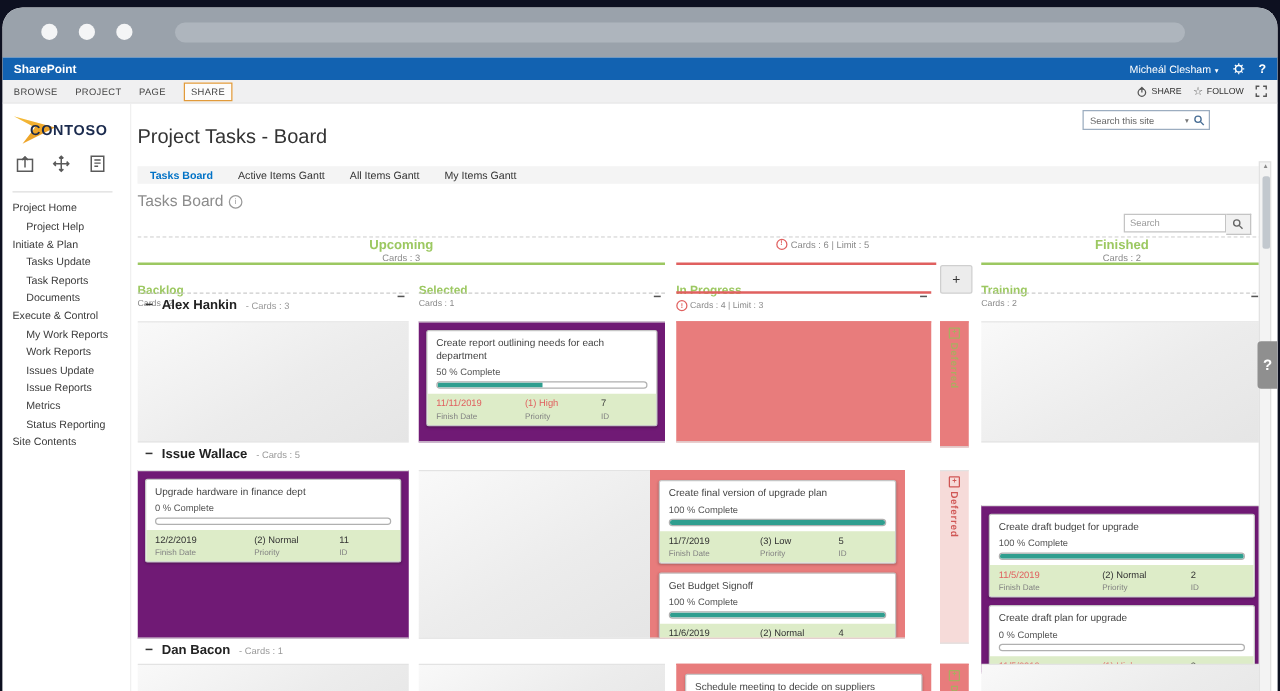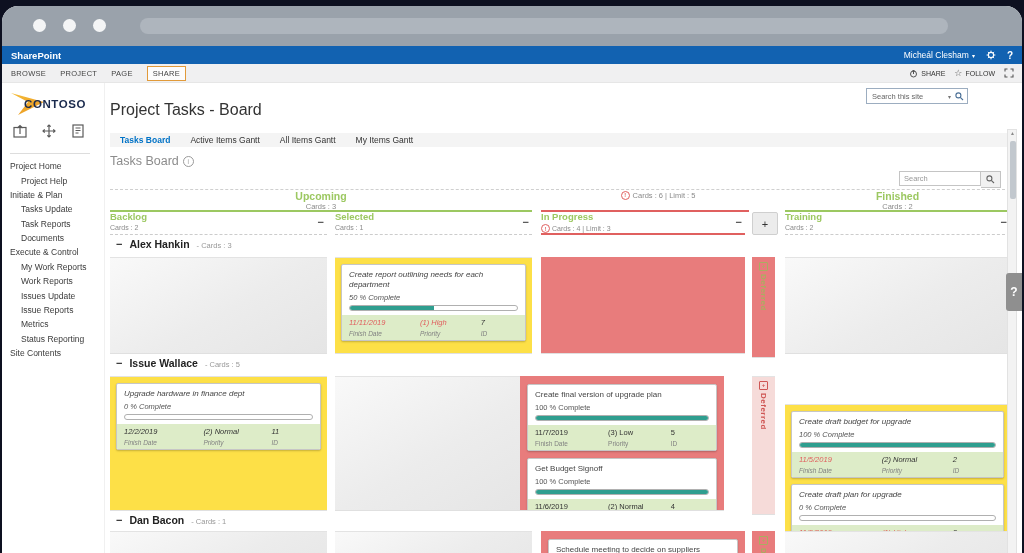--- a/index.html
+++ b/index.html
@@ -62,35 +62,35 @@
   .board{position:absolute;left:108px;top:106px;width:900px;height:365px;overflow:hidden;}
   .board::before{content:"";position:absolute;left:0;width:100%;top:0;border-top:1px dashed #cfcfcf;}
   .sec{position:absolute;text-align:center;}
   .sec-name{font-size:10.5px;font-weight:bold;color:var(--green,#9cc861);line-height:11px;}
   .sec-count{font-size:7.5px;color:#8a8a8a;display:flex;justify-content:center;align-items:flex-end;gap:3px;line-height:9px;}
   .sec-line{position:absolute;height:2px;}
   .sec-line.green{background:var(--green,#9cc861);}
   .sec-line.red{background:var(--red,#e0605f);}
   .alert-ic{width:7px;height:7px;border:1px solid var(--red,#e0605f);border-radius:50%;color:var(--red,#e0605f);
     font-size:5.5px;font-weight:bold;display:inline-flex;align-items:center;justify-content:center;flex:0 0 auto;}
-  .col-hdr{position:absolute;height:22px;}
+  .col-hdr{position:absolute;height:22px;margin-top:16px;}
   .col-name{font-size:9.5px;font-weight:bold;color:var(--green,#9cc861);line-height:10px;}
   .col-count{font-size:7px;color:#8a8a8a;margin-top:2px;display:flex;align-items:center;gap:2px;}
   .col-minus{position:absolute;right:3px;top:5px;font-size:11px;font-weight:bold;color:#555;cursor:pointer;line-height:10px;}
   .col-rule{position:absolute;border-top:1px dashed #ccc;}
   .col-rule.solid{border-top:2px solid var(--red,#e0605f);}
   .plus-btn{position:absolute;background:#ececec;border:1px solid #cfcfcf;border-radius:2px;font-size:11px;
     color:#333;display:flex;align-items:center;justify-content:center;cursor:pointer;}
   .lane-hdr{position:absolute;display:flex;align-items:baseline;gap:7px;}
   .lane-minus{font-size:11px;font-weight:bold;color:#333;cursor:pointer;}
   .lane-name{font-size:10.5px;font-weight:bold;color:#222;}
   .lane-count{font-size:7.5px;color:#999;}
   .cell{position:absolute;overflow:hidden;border-top:1px solid #e3e3e3;border-bottom:1px solid #e0e0e0;}
   .cell.empty{background:linear-gradient(150deg,#f9f9f9 0%,#ececec 55%,#e5e5e5 100%);}
-  .cell.filled{background:#fde047;font-style:italic;}
+  .cell.filled{background:#701a75;}
   .cell.red{background:var(--cell-red,#e87c7c);border-top-color:var(--cell-red,#e87c7c);}
   .strip-red{background:var(--cell-red,#e87c7c);color:#a9ae60;border-top-color:var(--cell-red,#e87c7c);}
   .strip-light{background:var(--strip-light,#f6dbd9);color:#cf5654;}
   .strip-red,.strip-light{display:flex;flex-direction:column;align-items:center;padding-top:4px;gap:3px;cursor:pointer;}
   .strip-ic{width:7px;height:7px;border:1px solid currentColor;border-radius:1px;font-size:6px;line-height:6px;
     text-align:center;font-weight:bold;}
   .strip-txt{writing-mode:vertical-rl;font-size:8px;font-weight:bold;letter-spacing:.5px;}
   .card{margin:6px;background:#fff;border:1px solid #c6c6c6;border-radius:2px;
     box-shadow:0 1px 2px rgba(0,0,0,.22);overflow:hidden;cursor:pointer;}
   .cell.red .card{margin:7px;}

